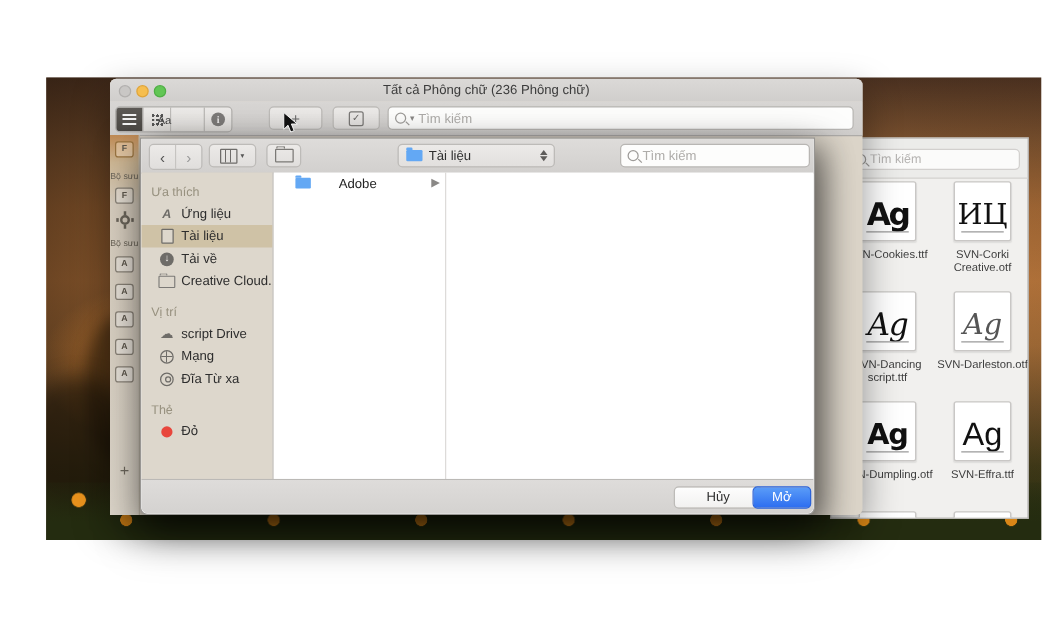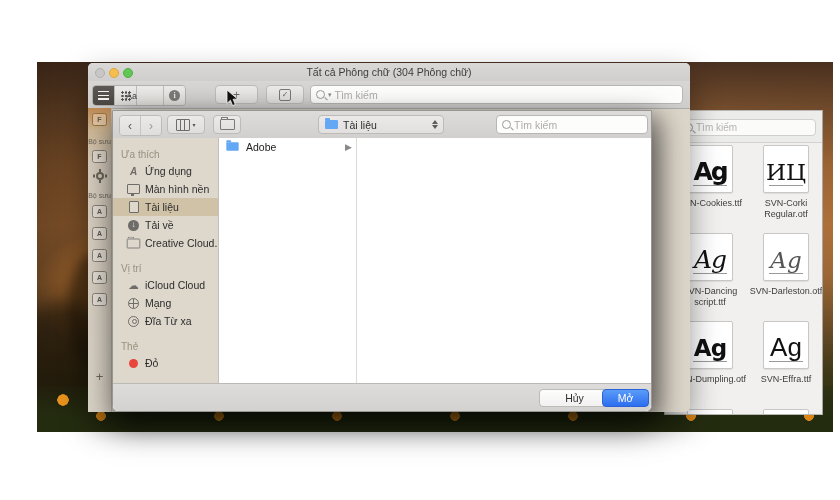--- a/index.html
+++ b/index.html
@@ -143,21 +143,21 @@
   .ic-down{width:11px;height:11px;border-radius:50%;background:#6e6c68;color:#f3f1ee;font-size:8px;
     display:flex;align-items:center;justify-content:center;line-height:1;}
   .ic-disc{width:11px;height:11px;border:1.2px solid #6e6c68;border-radius:50%;position:relative;box-sizing:border-box;}
   .ic-disc::after{content:"";position:absolute;left:2.5px;top:2.5px;width:3px;height:3px;border:1px solid #6e6c68;border-radius:50%;}
   .ic-globe{width:11px;height:11px;border:1.2px solid #6e6c68;border-radius:50%;box-sizing:border-box;
     background:linear-gradient(90deg,transparent 0 4px,#6e6c68 4px 5px,transparent 5px),
                linear-gradient(180deg,transparent 0 4px,#6e6c68 4px 5px,transparent 5px);}
   .dot{width:9px;height:9px;border-radius:50%;}
   #browser{flex:1;display:flex;background:#ffffff;}
   #col1{width:137px;border-right:1px solid #dddbd9;flex:none;}
-  .filerow{height:17px;display:flex;align-items:center;gap:7px;padding-left:7px;font-size:10.5px;color:#222;justify-content:center;}
+  .filerow{height:17px;display:flex;align-items:center;gap:22px;padding-left:17px;font-size:10.5px;color:#222;justify-content:center;}
   .filerow .dis{margin-left:auto;margin-right:4px;color:#8a8886;font-size:9px;}
   #dfooter{position:absolute;left:0;right:0;bottom:0;height:27px;background:linear-gradient(#dedcda,#d4d2d0);
     border-top:1px solid #bbb9b6;border-radius:0 0 6px 6px;}
   .btn{position:absolute;top:5px;height:18px;border-radius:4px;font-size:10.5px;
     display:flex;align-items:center;justify-content:center;box-sizing:border-box;}
   #cancelbtn{left:426px;width:71px;background:linear-gradient(#fdfdfd,#f2f1f0);border:1px solid #bdbbb8;color:#2e2e2e;}
   #openbtn{left:489px;width:47px;background:linear-gradient(#5a9cf8,#2d6ef0);border:1px solid #2a62d8;color:#fff;}
 
   #cursor{left:226px;top:89px;width:13px;height:18px;z-index:60;}
 </style>
@@ -183,21 +183,21 @@
           <span class="g g-cookies">Ag</span>
           <span class="baseline"></span>
         </div>
       <div class="fontname">SVN-Cookies.ttf</div>
     </div>
     <div class="fontcell">
       <div class="glyphbox">
           <span class="g g-corki">ИЦ</span>
           <span class="baseline"></span>
         </div>
-      <div class="fontname">SVN-Corki Regular.otf</div>
+      <div class="fontname">SVN-Corki Creative.otf</div>
     </div>
     <div class="fontcell">
       <div class="glyphbox">
           <span class="g g-dancing">Ag</span>
           <span class="baseline"></span>
         </div>
       <div class="fontname">SVN-Dancing script.ttf</div>
     </div>
     <div class="fontcell">
       <div class="glyphbox">
@@ -231,21 +231,21 @@
   </div>
 </div>
 
 <div id="fontbook" class="abs">
   <div id="titlebar">
     <div class="lights">
       <span class="light" style="background:#c9c7c5;border:1px solid #b2b0ae;"></span>
       <span class="light" style="background:#f6be4f;border:1px solid #e0a53a;"></span>
       <span class="light" style="background:#62c655;border:1px solid #4faf45;"></span>
     </div>
-    <span>Tất cả Phông chữ (304 Phông chữ)</span>
+    <span>Tất cả Phông chữ (236 Phông chữ)</span>
   </div>
   <div id="fbtoolbar">
     <div class="seg">
       <div class="sel">
           <span class="iclist"></span>
         </div>
       <div>
           <span class="icgrid"></span>
         </div>
       <div style="width:26px;font-size:9px;color:#3f3f3f;gap:36px;">
@@ -313,27 +313,21 @@
       <span>Tìm kiếm</span>
     </div>
   </div>
   <div id="dbody">
     <div id="dsidebar">
       <div class="secthead">Ưa thích</div>
       <div class="srow">
         <span class="sic">
             <span class="ic-A">A</span>
           </span>
-        <span>Ứng dụng</span>
-      </div>
-      <div class="srow">
-        <span class="sic">
-            <span class="ic-desktop"></span>
-          </span>
-        <span>Màn hình nền</span>
+        <span>Ứng liệu</span>
       </div>
       <div class="srow selected">
         <span class="sic">
             <span class="ic-docs"></span>
           </span>
         <span>Tài liệu</span>
       </div>
       <div class="srow">
         <span class="sic">
             <span class="ic-down">↓</span>
@@ -342,21 +336,21 @@
       </div>
       <div class="srow">
         <span class="sic">
             <span class="folder outline" style="transform:scale(.9);"></span>
           </span>
         <span>Creative Cloud...</span>
       </div>
       <div class="secthead" style="margin-top:8px;">Vị trí</div>
       <div class="srow">
         <span class="sic">☁</span>
-        <span>iCloud Cloud</span>
+        <span>script Drive</span>
       </div>
       <div class="srow">
         <span class="sic">
             <span class="ic-globe"></span>
           </span>
         <span>Mạng</span>
       </div>
       <div class="srow">
         <span class="sic">
             <span class="ic-disc"></span>

